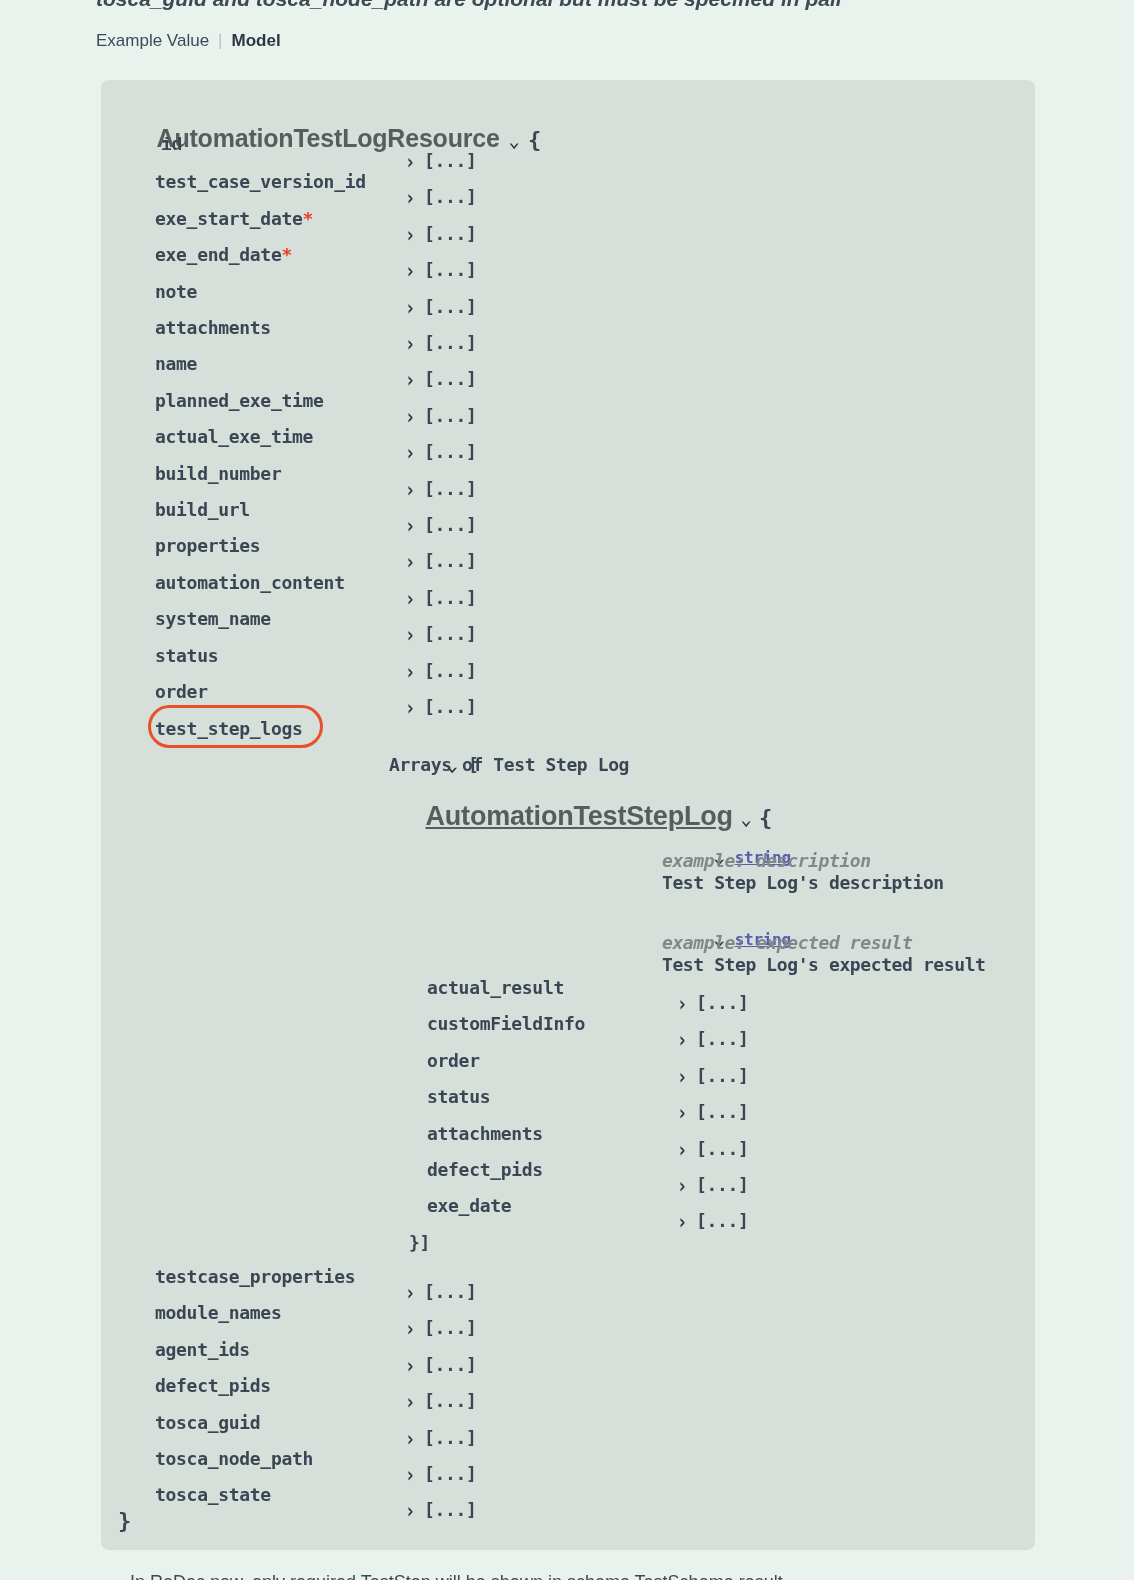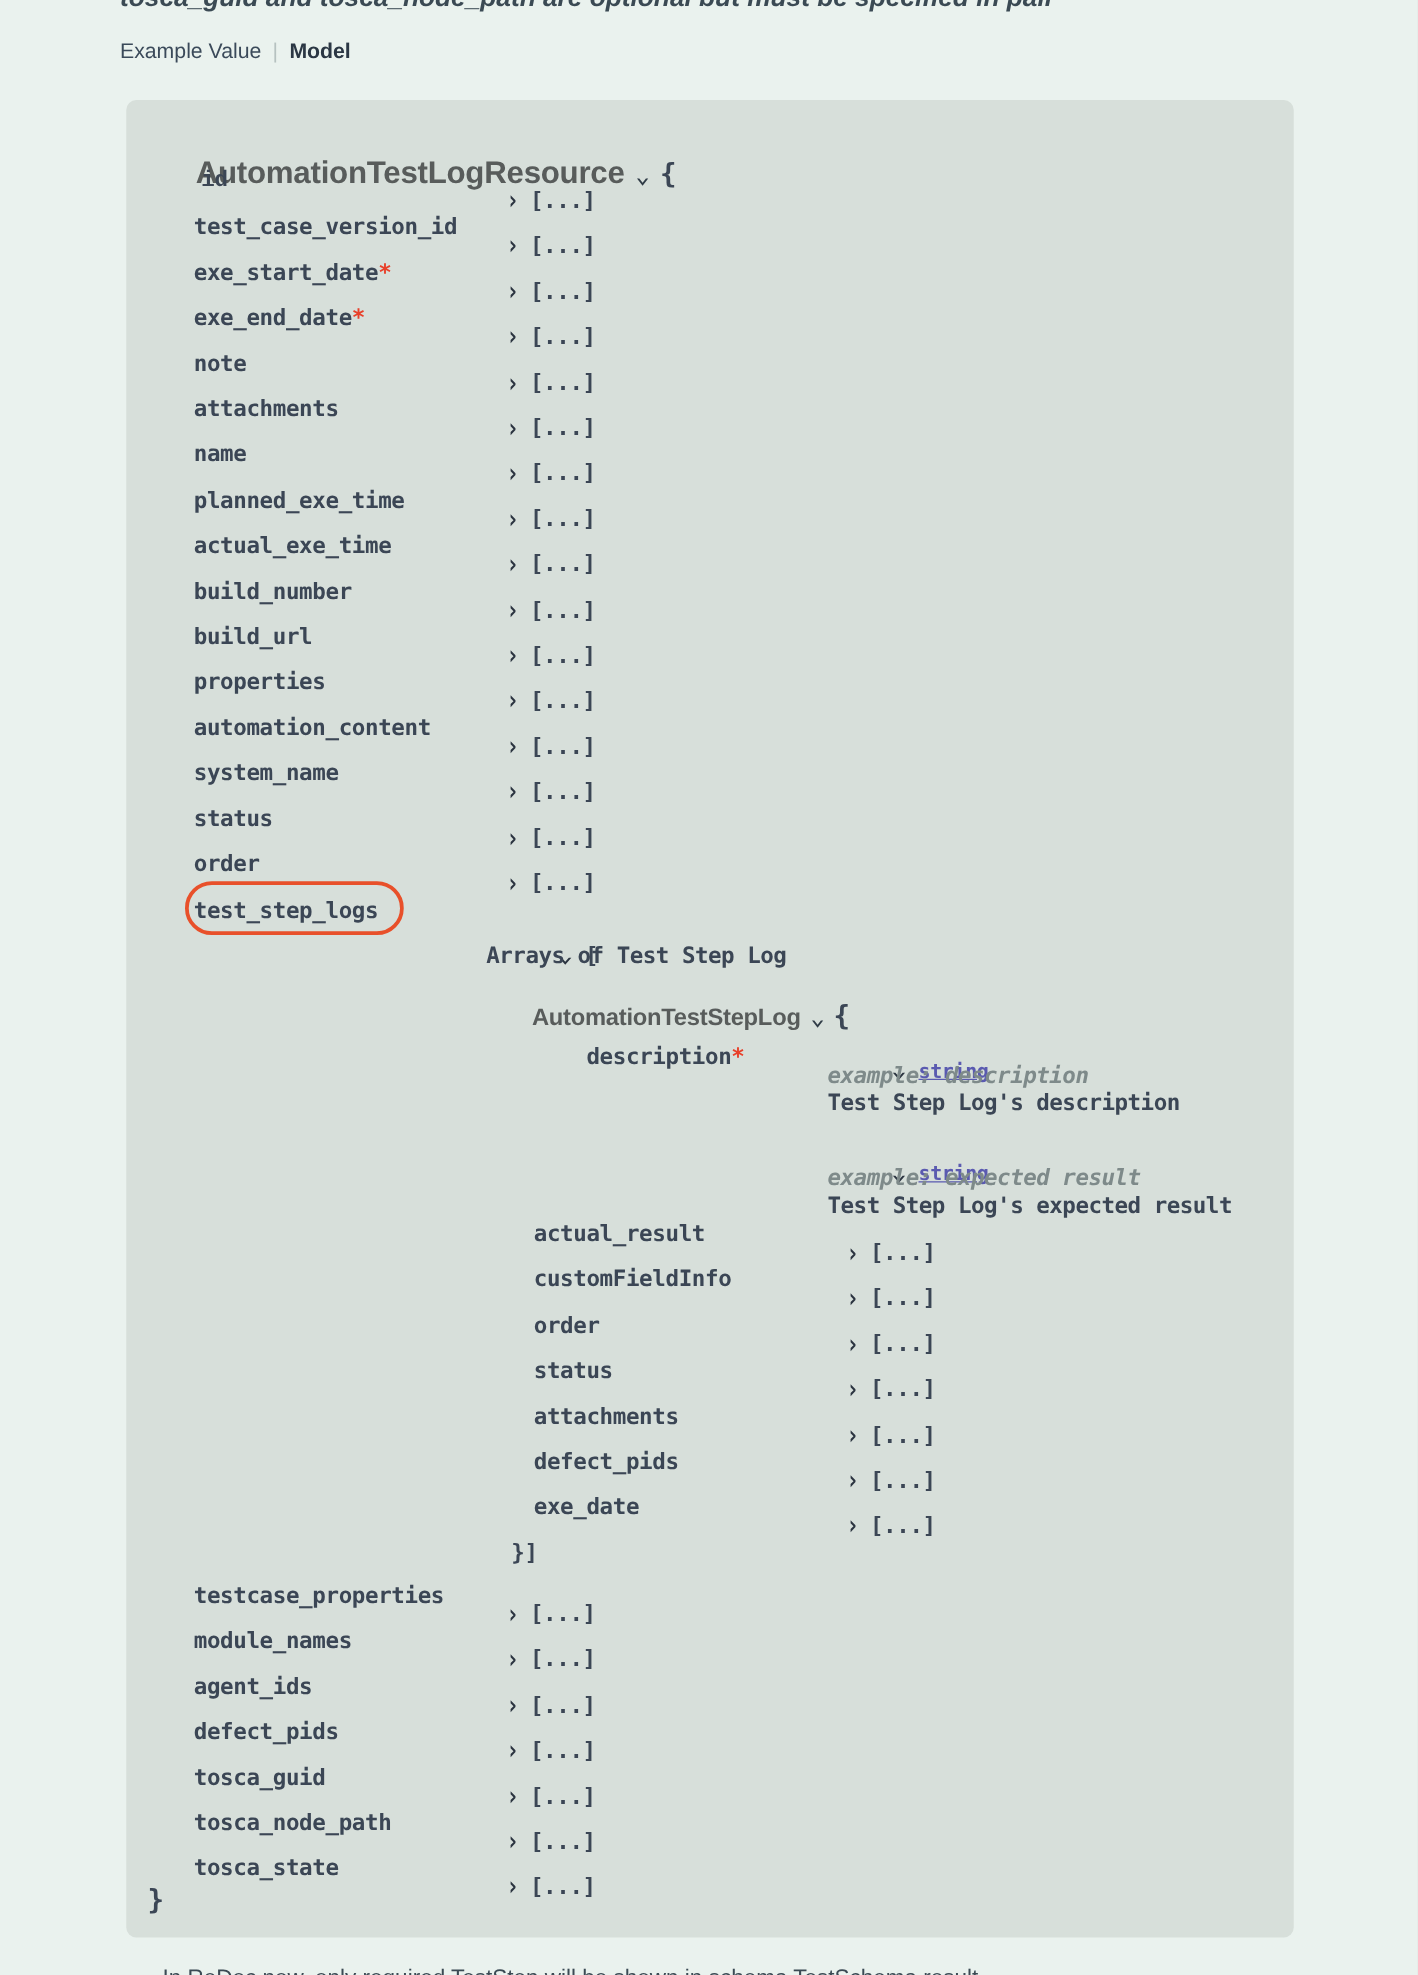--- a/index.html
+++ b/index.html
@@ -235,26 +235,23 @@
     </div>
 
   <div class="abs prop-name" style="left:54px; top:638px;">test_step_logs</div>
   <div class="highlight-pill" style="left:47px; top:625px; width:175px; height:43px;"></div>
   <div class="abs val-cell" style="left:304px; top:653px;">
     <span class="arrow-down">⌄</span><span>[</span>
   </div>
   <div class="abs subtitle-note" style="left:288px; top:674px;text-align:center;">Arrays of Test Step Log</div>
 
   <div class="abs" style="left:286px; top:702px;">
-    <span class="model-title" style="font-size:19px;">AutomationTestStepLog</span><span class="chev" style="margin:0 8px 0 8px;">⌄</span><span class="brace">{</span>
-  </div>
-
-  <div class="abs prop-name" style="left:326px; top:734px;">
-    <span>description</span><span class="req">*</span>
-  </div>
+    <span class="model-title" style="font-size:27px;text-decoration:underline;">AutomationTestStepLog</span><span class="chev" style="margin:0 8px 0 8px;">⌄</span><span class="brace">{</span>
+  </div>
+
   <div class="abs" style="left:574px; top:748px;">
     <span class="arrow-down">⌄</span><span class="type-string">string</span>
   </div>
   <div class="abs example-line" style="left:561px; top:770px;">example: description</div>
   <div class="abs desc-line" style="left:561px; top:792px;">Test Step Log's description</div>
 
   <div class="abs" style="left:574px; top:830px;">
     <span class="arrow-down">⌄</span><span class="type-string">string</span>
   </div>
   <div class="abs example-line" style="left:561px; top:852px;">example: expected result</div>

